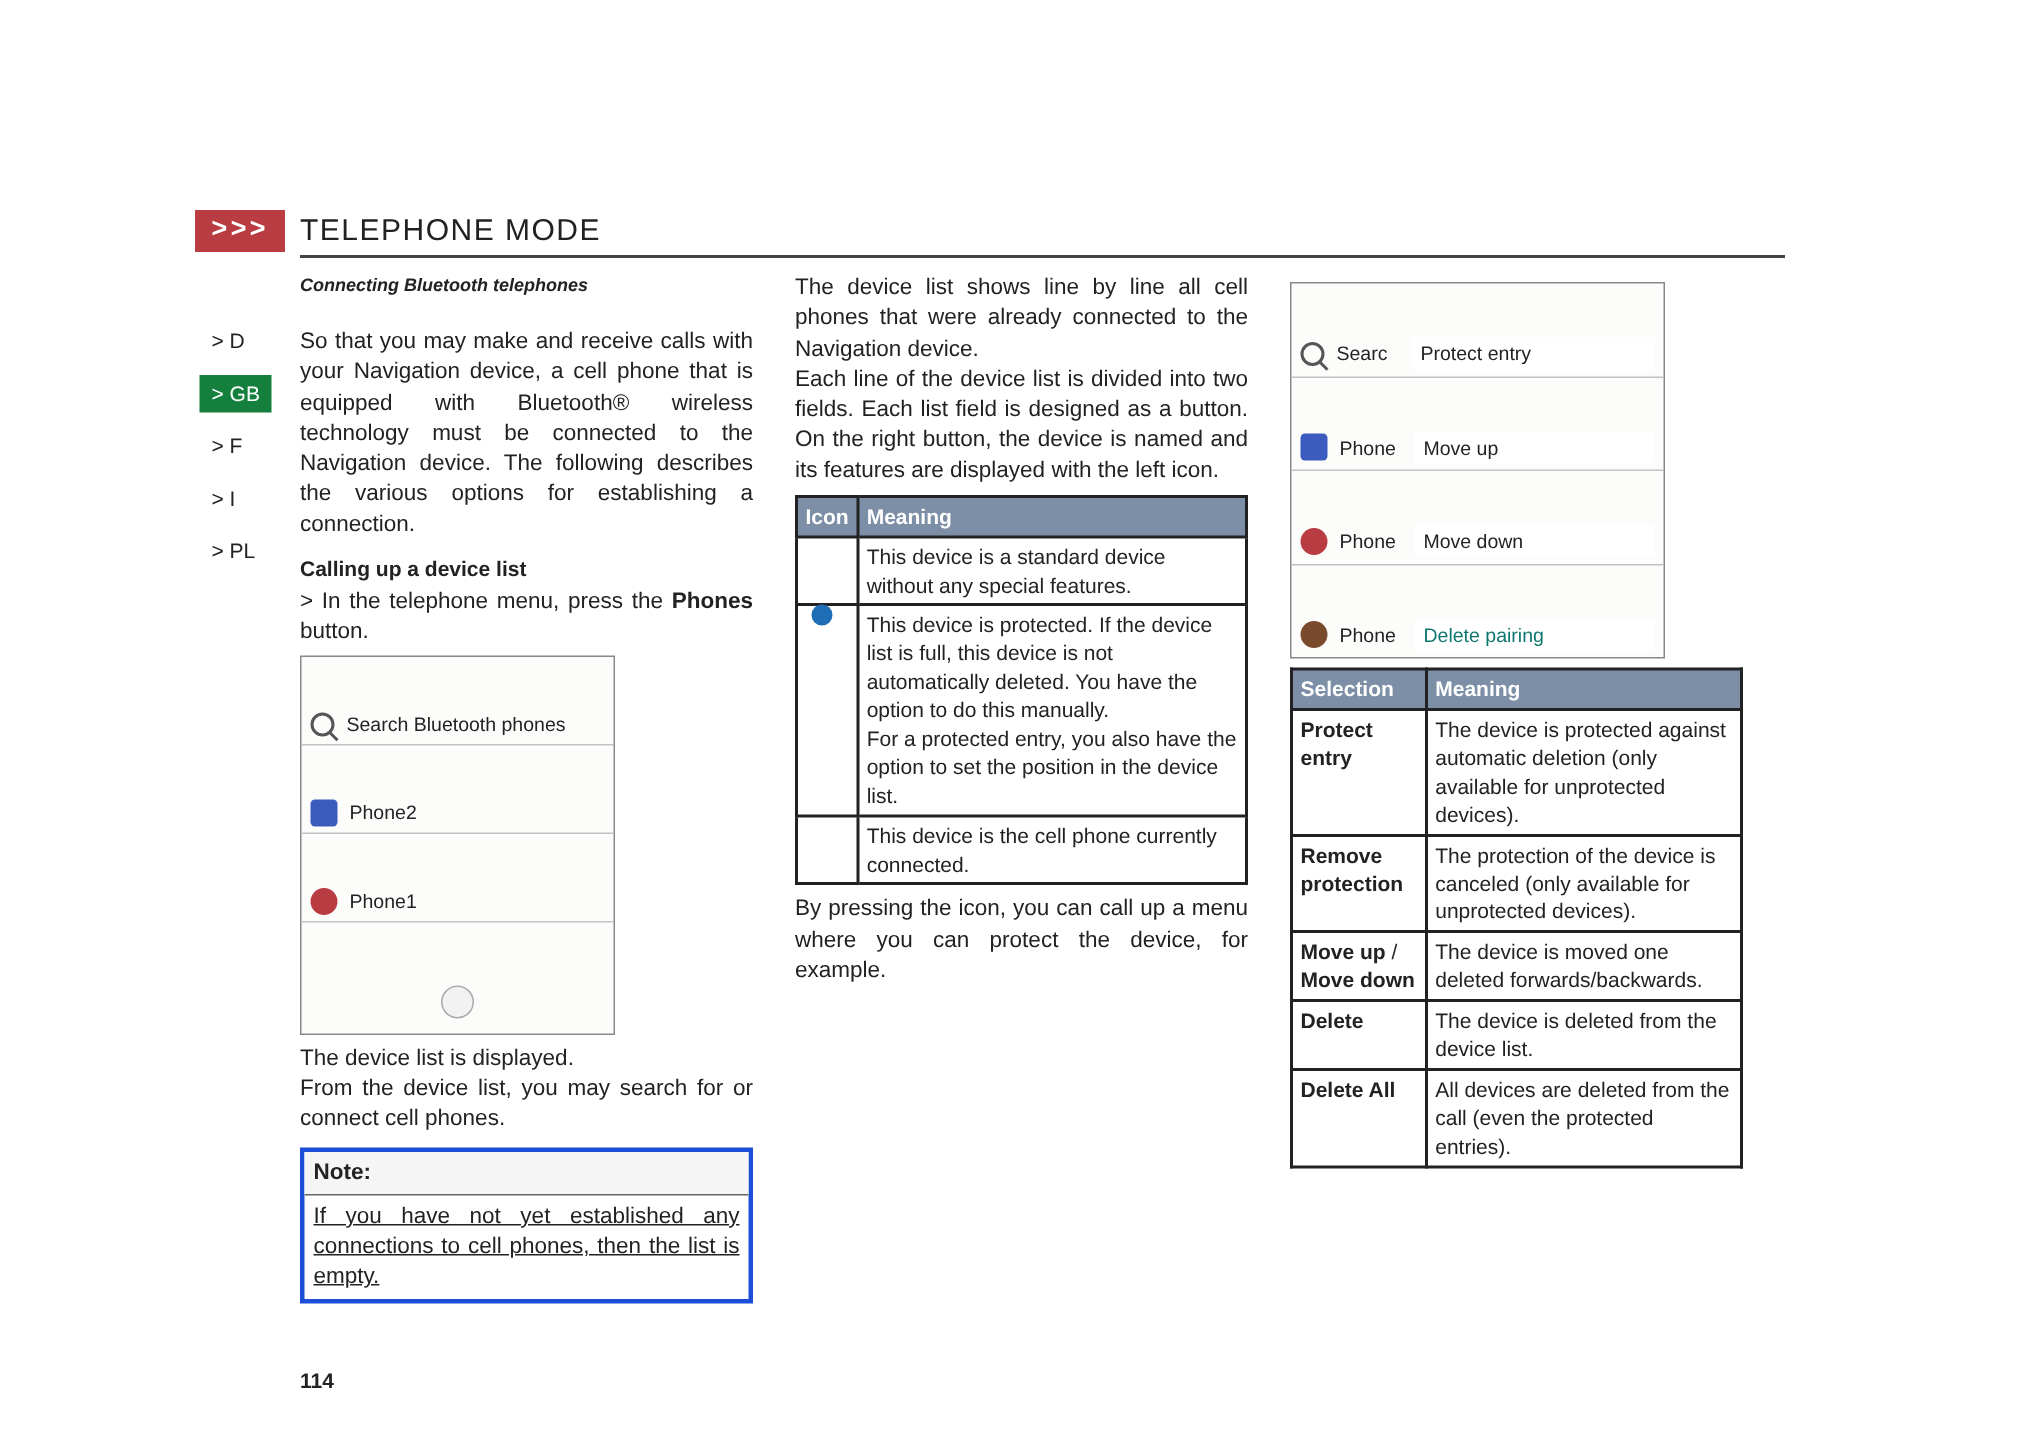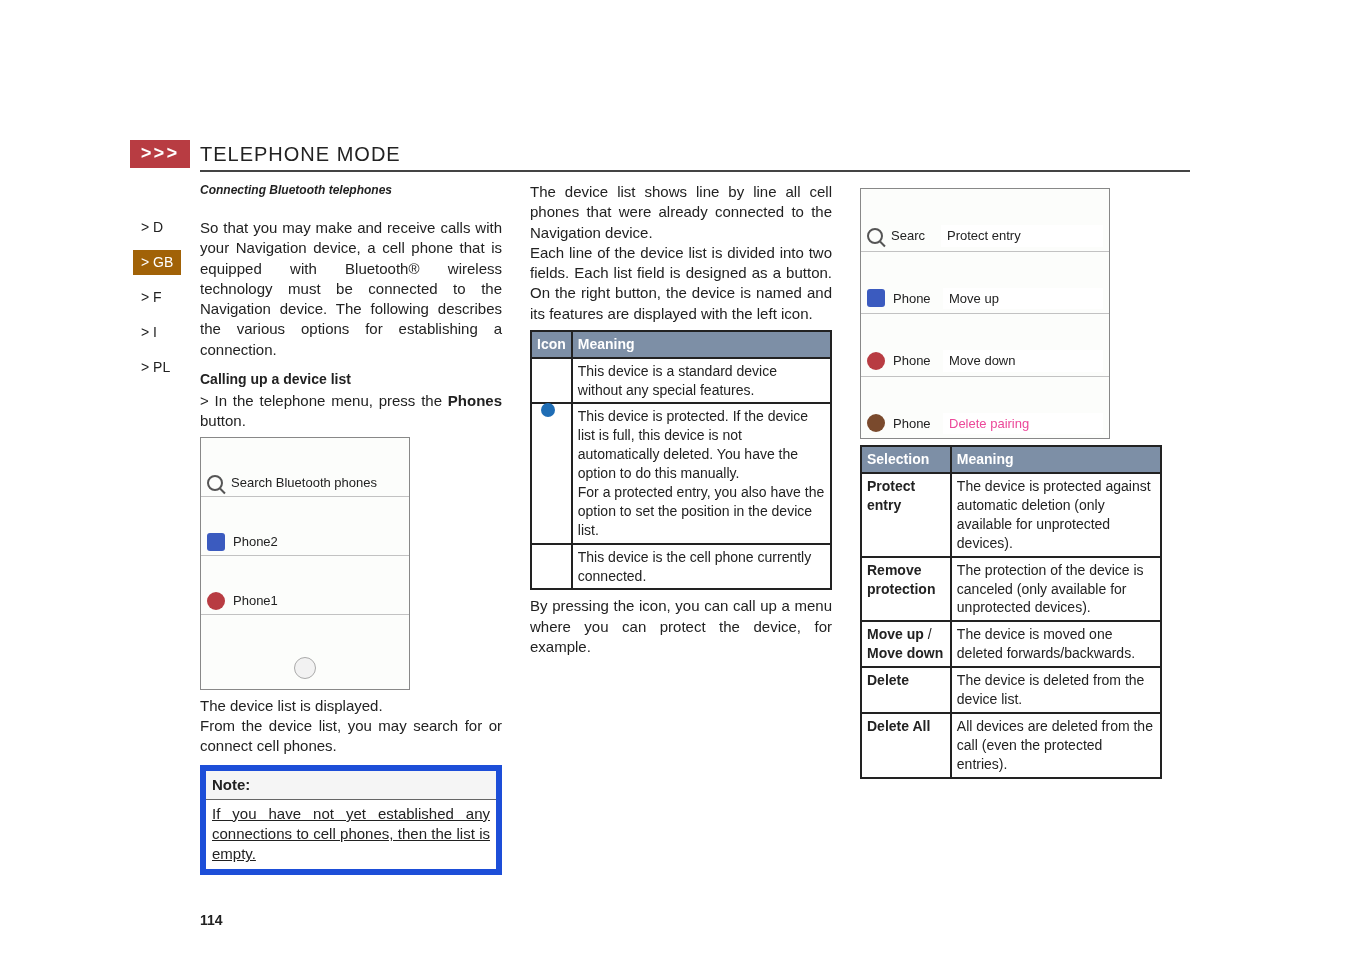--- a/index.html
+++ b/index.html
@@ -18,27 +18,27 @@
   .hdr-bar { display: flex; align-items: center; gap: 10px; }
   .marker {
     width: 60px; height: 28px; background: #b83c42; color: #fff;
     font-family: "Courier New", monospace; font-size: 18px; font-weight: bold;
     display: flex; align-items: center; justify-content: center; letter-spacing: 2px;
     margin-left: -70px;
   }
   .chapter { font-size: 20px; letter-spacing: 1px; text-align: center; }
   .sidenav { position: absolute; left: 133px; top: 215px; display: flex; flex-direction: column; gap: 10px; font-size: 14px; }
   .sidenav div { padding: 3px 8px; }
-  .sidenav .active { background: #a16207; color: #fff; }
+  .sidenav .active { background: #15803d; color: #fff; }
   .columns { display: flex; gap: 28px; margin-top: 10px; }
   .col { width: 302px; }
   .h2 { font-weight: bold; font-size: 12px; margin-bottom: 20px; font-style: italic; }
   .p { text-align: justify; }
   .h3 { font-weight: bold; font-size: 14px; margin-top: 10px; margin-bottom: 2px; }
-  .note-box { border: 6px solid #1d4ed8; margin-top: 8px; }
+  .note-box { border: 3px solid #1d4ed8; margin-top: 8px; }
   .note-box .note-head { font-weight: bold; border-bottom: 1px solid #666; padding: 4px 6px; background: #f5f5f5; }
   .note-box .note-body { padding: 4px 6px; text-align: justify; text-decoration: underline; }
   .bluetooth-screenshot { border: 1px solid #888; margin: 6px 0; width: 210px; font-size: 13px; background: #fcfdfb; }
   .bluetooth-screenshot .row { display:flex; align-items:center; gap:8px; padding:4px 6px; border-bottom:1px solid #c2c2c2;margin-top:32px; }
   .bluetooth-screenshot .row:last-child { border-bottom:none; }
   .magnifier { width:16px; height:16px; border:2px solid #555; border-radius:50%; position:relative; }
   .magnifier:after { content:""; position:absolute; width:7px; height:2px; background:#555; bottom:-3px; right:-5px; transform:rotate(45deg); }
   .bt-icon { width:18px; height:18px; background:#3b5bbf; border-radius:3px; position:relative; }
   .link-icon { width:18px; height:18px; background:#b83c42; border-radius:50%; }
   .circle-btn { width:22px; height:22px; border:1px solid #aaa; border-radius:50%; margin:6px auto; background:#f2f2f2; }
@@ -149,21 +149,21 @@
         <span style="flex:1; background:#fff; padding:2px 6px;">Move up</span>
       </div>
       <div class="row">
         <span class="link-icon"></span>
         <span style="width:42px;">Phone</span>
         <span style="flex:1; background:#fff; padding:2px 6px;">Move down</span>
       </div>
       <div class="row">
         <span class="link-icon" style="background:#7a4a2d;"></span>
         <span style="width:42px;">Phone</span>
-        <span style="flex:1; background:#fff; padding:2px 6px; color:#ec4899;">Delete pairing</span>
+        <span style="flex:1; background:#fff; padding:2px 6px; color:#0f766e;">Delete pairing</span>
       </div>
     </div>
 
     <table class="data">
       <tbody>
           <tr>
         <th>Selection</th>
         <th>Meaning</th>
       </tr>
       <tr>

